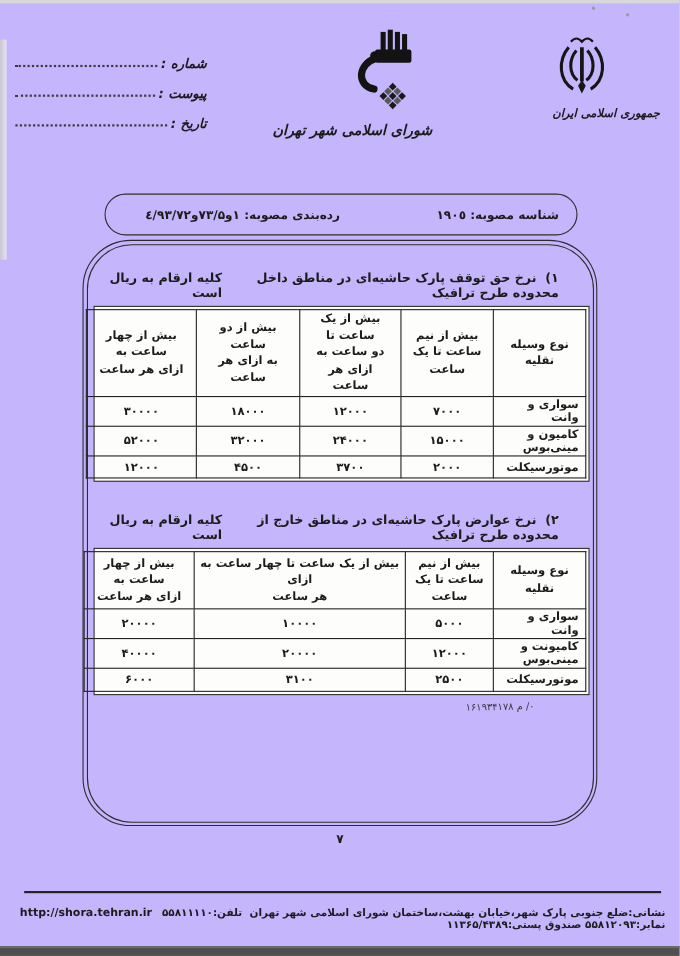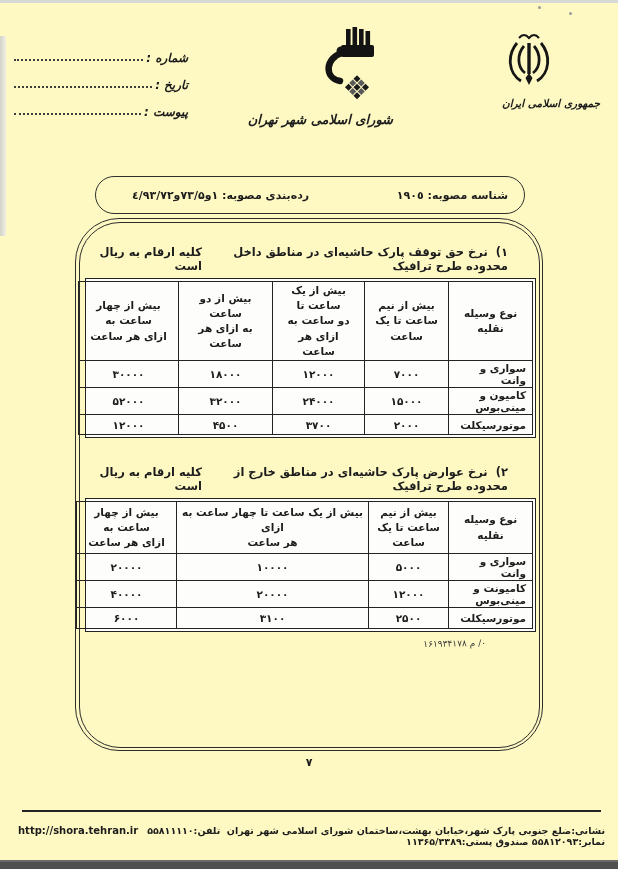--- a/index.html
+++ b/index.html
@@ -1,19 +1,19 @@
 <!DOCTYPE html>
 <html lang="fa"><head>
 <meta charset="utf-8">
 <style>
   * { margin:0; padding:0; box-sizing:border-box; }
   html,body { background:#e8e8e8; }
   .page {
     position:relative; width:618px; height:869px; margin:0 auto;
-    background:#fef9c3; overflow:hidden;
+    background:#c4b5fd; overflow:hidden;
     font-family:"DejaVu Sans", sans-serif; color:#1c1c1c;text-decoration:underline;
   }
   
   .scan-top { position:absolute; top:0; left:0; right:0; height:3px; background:#d8d8d8; }
   .scan-left { position:absolute; left:0; top:36px; width:6px; height:200px;
     background:linear-gradient(to right,#c9c9c9,#eeeeee); opacity:.8; }
   .scan-bottom { position:absolute; bottom:0; left:0; right:0; height:9px; background:#4f4f4f; border-top:2px solid #6a6a6a; }
   .scan-dot { position:absolute; width:3px; height:3px; border-radius:50%; background:#9a9a9a; }
   .dot1 { top:6px; left:538px; } .dot2 { top:12px; left:569px; }
 
@@ -84,25 +84,25 @@
   <div class="scan-left"></div>
   <div class="scan-dot dot1"></div>
   <div class="scan-dot dot2"></div>
 
   <div class="lh-fields">
     <div class="lh-field">
       <span class="lh-label">شماره :</span>
       <span class="lh-dots"></span>
     </div>
     <div class="lh-field">
+      <span class="lh-label">پیوست :</span>
+      <span class="lh-dots"></span>
+    </div>
+    <div class="lh-field">
       <span class="lh-label">تاریخ :</span>
-      <span class="lh-dots"></span>
-    </div>
-    <div class="lh-field">
-      <span class="lh-label">پیوست :</span>
       <span class="lh-dots"></span>
     </div>
   </div>
 
   <div class="council">
     <span>
       <svg width="80" height="78" viewBox="0 0 80 78" aria-hidden="true">
         <rect x="33" y="3" width="4.6" height="18" fill="#131313"></rect>
         <rect x="39.5" y="1" width="4.6" height="20" fill="#131313"></rect>
         <rect x="46" y="3" width="4.6" height="18" fill="#131313"></rect>

